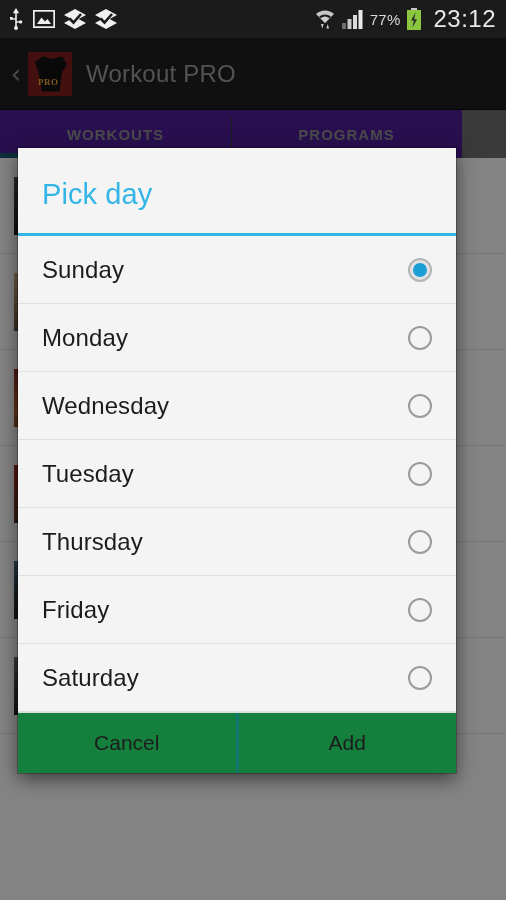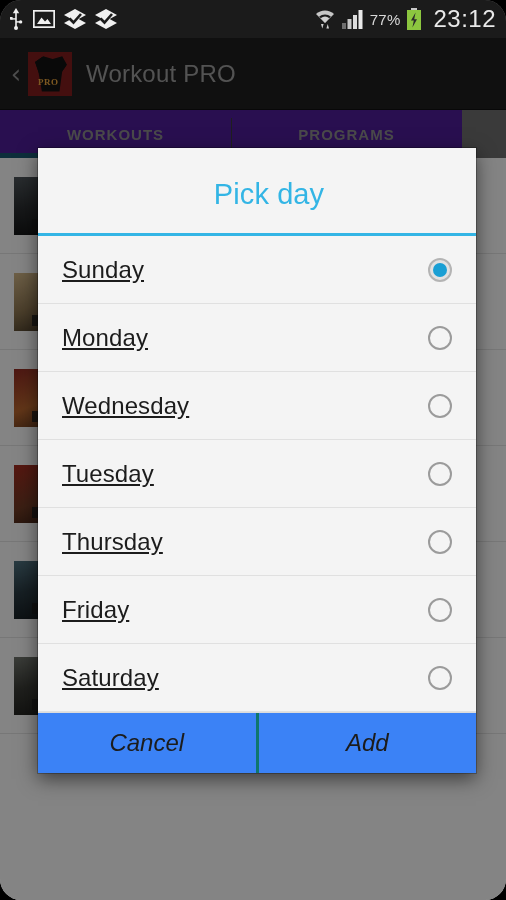--- a/index.html
+++ b/index.html
@@ -10,21 +10,20 @@
   body {
     font-family: "Liberation Sans", sans-serif;
     -webkit-font-smoothing: antialiased;
   }
   #screen {
     position: relative;
     width: 506px;
     height: 900px;
     overflow: hidden;
     background: #6b6b6b;
-    border-radius: 21px;
   }
 
   
   .statusbar {
     position: absolute;
     left: 0; top: 0;
     width: 506px; height: 38px;
     background: #1b1b1b;
     display: flex;
     align-items: center;
@@ -195,25 +194,24 @@
     position: absolute;
     left: 0; top: 38px;
     width: 506px; height: 862px;
     background: rgba(0,0,0,.46);
     pointer-events: none;
   }
 
   
   .dialog {
     position: absolute;
-    left: 38px; top: 148px;
+    left: 18px; top: 148px;
     width: 438px;
     background: #f4f4f4;
     box-shadow: 0 6px 18px rgba(0,0,0,.55), 0 0 0 1px rgba(0,0,0,.25);
-    text-align: center;
   }
   .dlg-title {
     color: #33b5e5;
     font-size: 29px;
     padding: 30px 0 22px 24px;
     letter-spacing: .1px;
   }
   .dlg-title-rule {
     height: 3px;
     background: #33b5e5;
@@ -224,21 +222,20 @@
     display: flex;
     align-items: center;
     padding: 0 24px 0 24px;
     box-sizing: border-box;
     border-bottom: 1px solid #e0e0e0;
   }
   .day-label {
     color: #1c1c1c;
     font-size: 24px;
     letter-spacing: .1px;
-    text-decoration: underline;
   }
   .radio {
     margin-left: auto;
     width: 24px; height: 24px;
     border-radius: 50%;
     border: 2px solid #9b9b9b;
     box-sizing: border-box;
     background: transparent;
     position: relative;
     flex: none;
@@ -260,23 +257,22 @@
     display: flex;
     height: 60px;
     border-top: 1px solid #dcdcdc;
   }
   .dlg-btn {
     flex: 1;
     display: flex;
     align-items: center;
     justify-content: center;
     color: #1c1c1c;
-    font-size: 24px;
-    background: #3b82f6;
-    font-style: italic;
+    font-size: 21px;
+    background: #15803d;
   }
   .dlg-btn + .dlg-btn { border-left: 3px solid #0f766e; }
 </style>
 </head>
 <body>
 
 <div id="screen">
 
   <div class="statusbar">
     <div class="sb-left">

